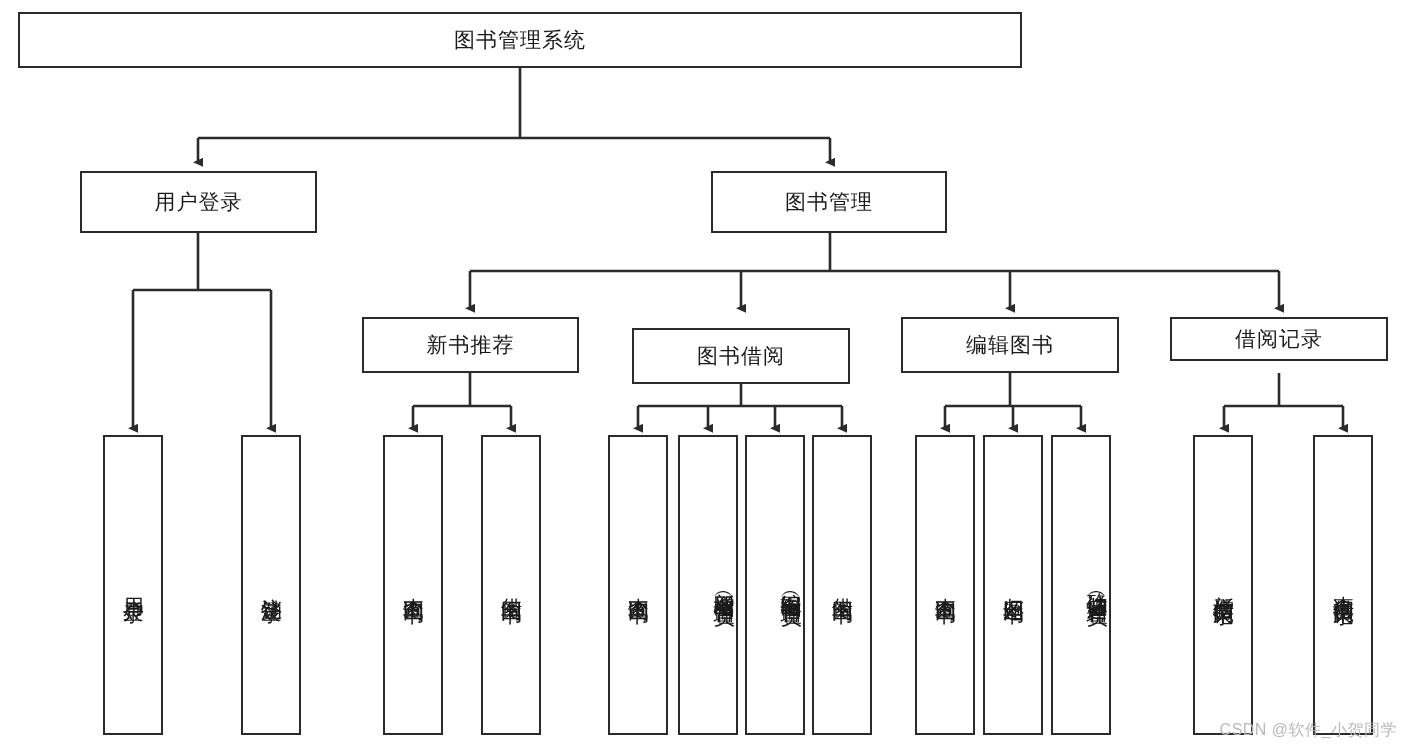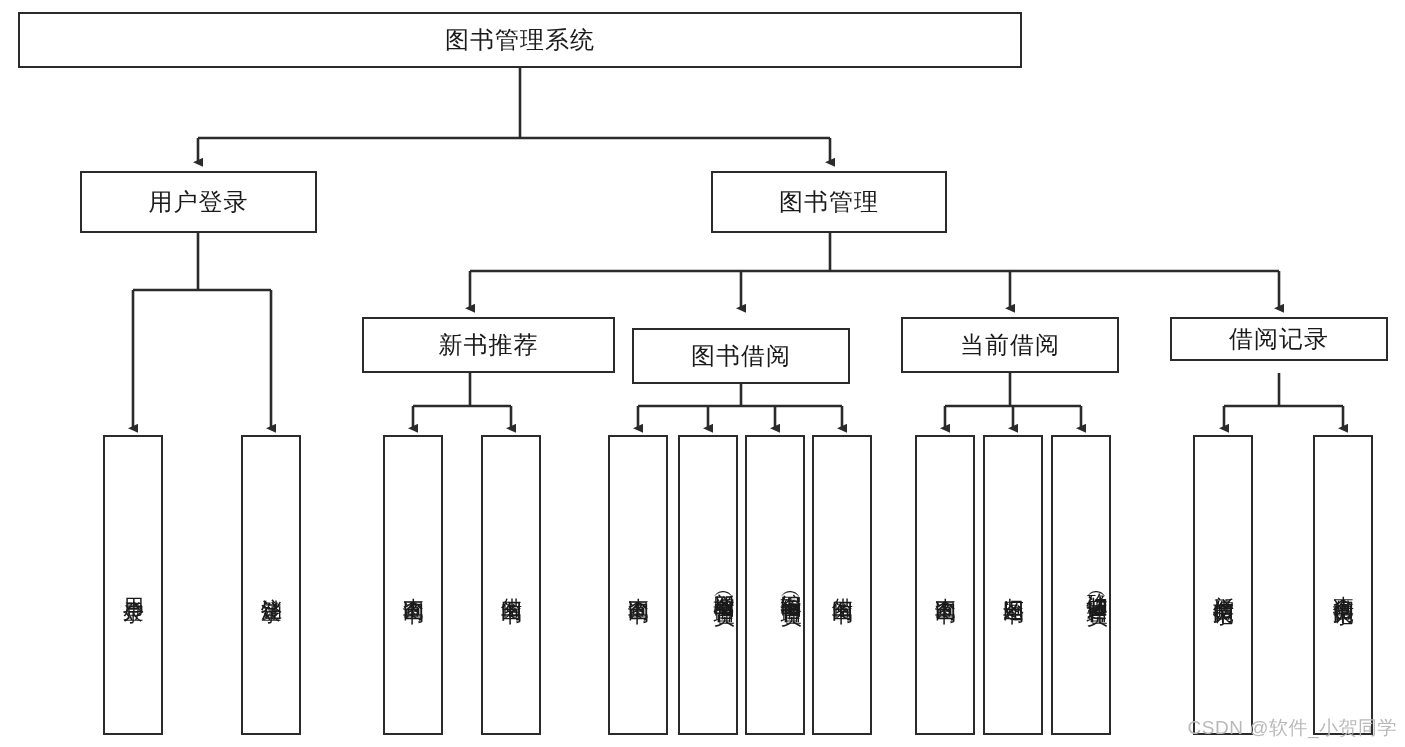--- a/index.html
+++ b/index.html
@@ -30,21 +30,21 @@
     box-sizing: border-box;
     border: 2px solid #2b2b2b;
     background: #ffffff;
     display: flex;
     align-items: center;
     justify-content: center;
     color: #1a1a1a;
     line-height: 1.18;
   }
   .node.h {
-    font-size: 24px;
+    font-size: 21px;
     letter-spacing: 1px;
   }
   .node.v {
     font-size: 21px;
     writing-mode: vertical-rl;
     text-orientation: upright;
     letter-spacing: 2px;
     padding-top: 8px;
     padding-bottom: 8px;
     align-items: flex-start;
@@ -57,21 +57,21 @@
     display: block;
     white-space: nowrap;
   }
   .node.v .lbl {
     white-space: normal;
   }
   #watermark {
     position: absolute;
     right: 8px;
     bottom: 6px;
-    font-size: 19px;
+    font-size: 16px;
     color: #b9b9b9;
     letter-spacing: 0.5px;
     white-space: nowrap;
   }
 </style>
 </head>
 <body>
 
 <div id="canvas">
 
@@ -129,28 +129,28 @@
     <span class="lbl">图书管理系统</span>
   </div>
 
   <div class="node h" style="left:80px; top:171px; width:237px; height:62px;">
     <span class="lbl">用户登录</span>
   </div>
   <div class="node h" style="left:711px; top:171px; width:236px; height:62px;text-align:right;">
     <span class="lbl">图书管理</span>
   </div>
 
-  <div class="node h" style="left:362px; top:317px; width:253px; height:56px;">
+  <div class="node h" style="left:362px; top:317px; width:217px; height:56px;">
     <span class="lbl">新书推荐</span>
   </div>
   <div class="node h" style="left:632px; top:328px; width:218px; height:56px;">
     <span class="lbl">图书借阅</span>
   </div>
   <div class="node h" style="left:901px; top:317px; width:218px; height:56px;">
-    <span class="lbl">当前借阅</span>
+    <span class="lbl">编辑图书</span>
   </div>
   <div class="node h" style="left:1170px; top:317px; width:218px; height:44px;">
     <span class="lbl">借阅记录</span>
   </div>
 
   <div class="node v tall" style="left:103px; top:435px; width:60px; height:300px;">
     <span class="lbl">用户登录</span>
   </div>
   <div class="node v tall" style="left:241px; top:435px; width:60px; height:300px;">
     <span class="lbl">注销登录</span>

